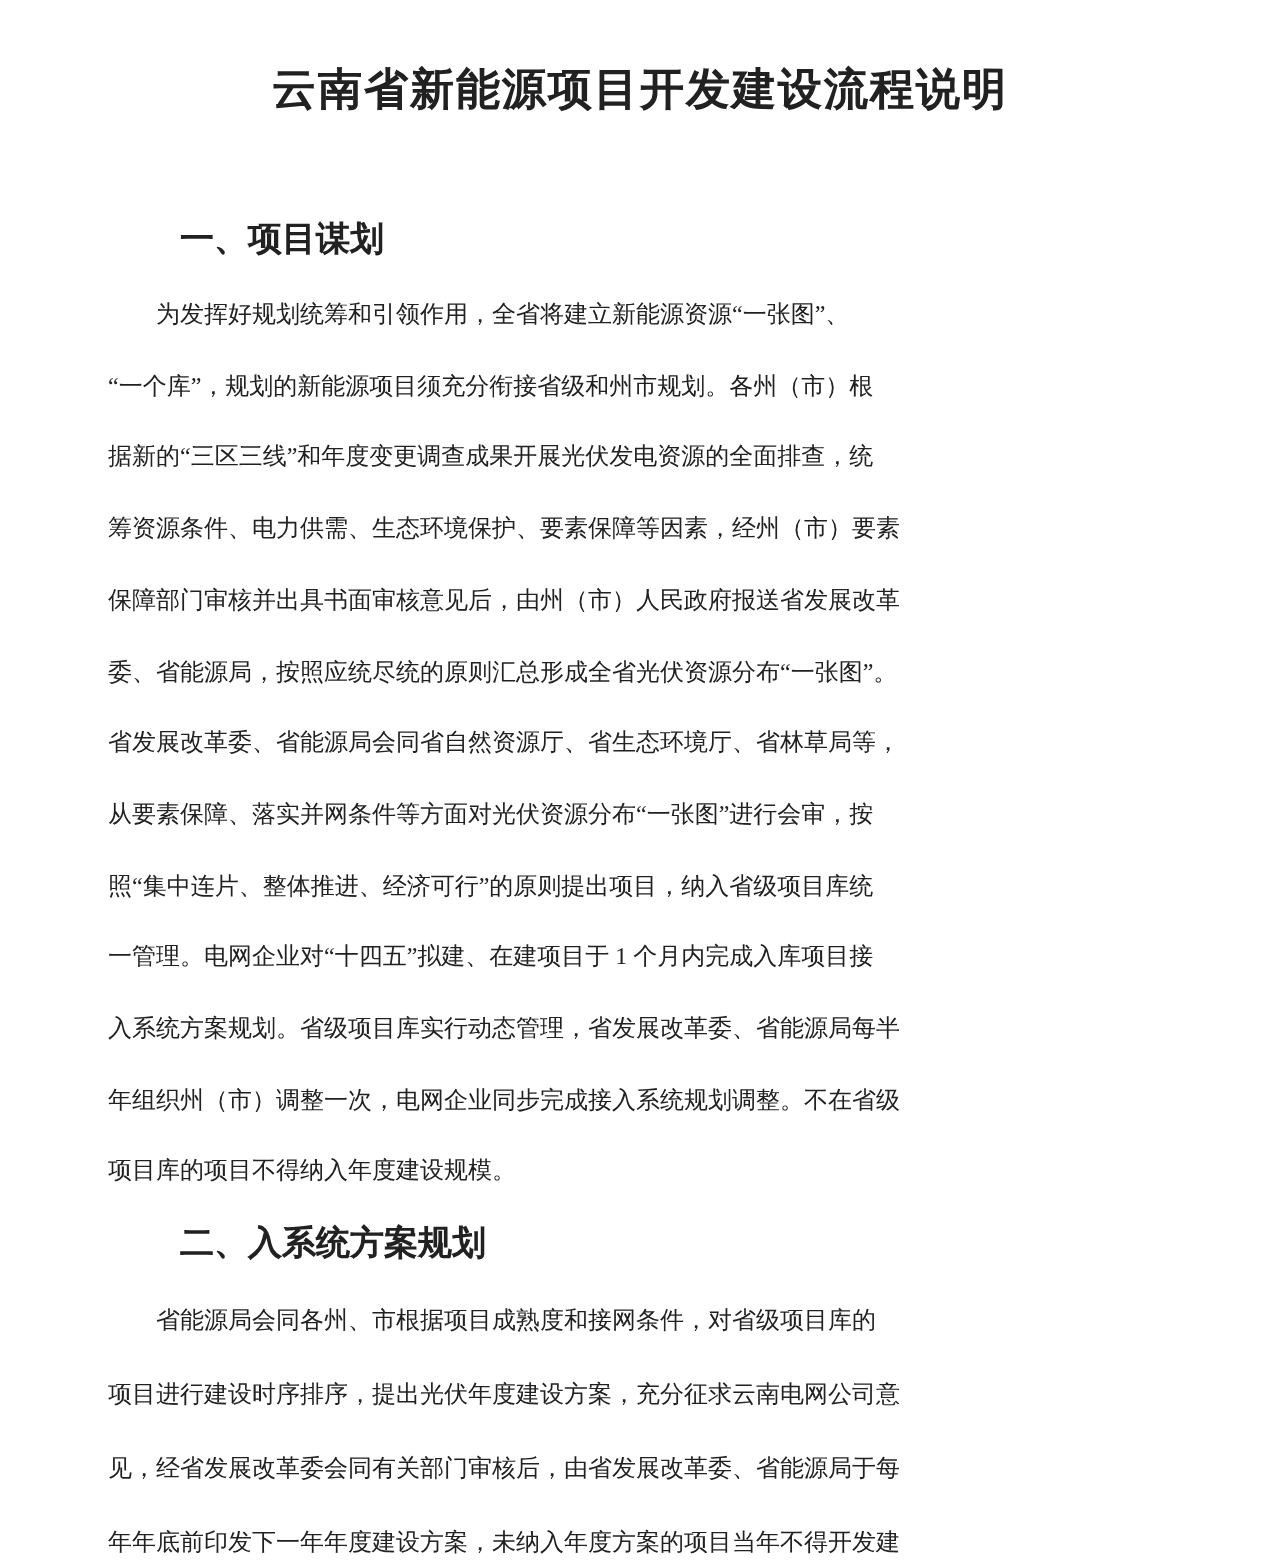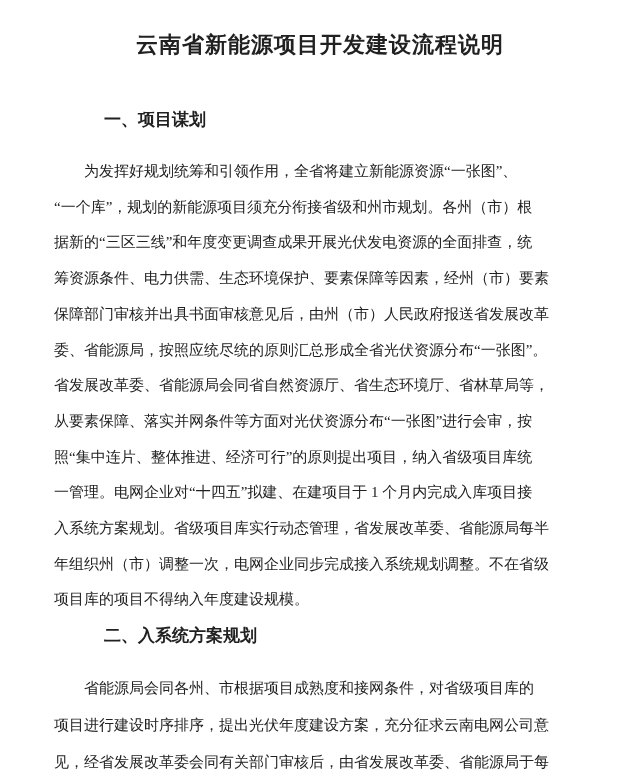--- a/index.html
+++ b/index.html
@@ -21,33 +21,33 @@
     text-align: center;
     font-size: 22px;
     font-weight: bold;
     line-height: 36px;
     letter-spacing: 1px;
   }
   .content {
     padding: 0 45px 0 54px;
   }
   .section-heading {
-    margin: 16px;
+    margin: 2px;
     padding: 0;
     font-size: 17px;
     font-weight: bold;
     line-height: 36px;
     text-indent: 2em;
   }
   .section-heading.first { margin-top: 39px; }
   .section-heading.second { margin-top: 0; }
   .para {
     margin: 0;
     padding: 0;
-    font-size: 15px;
+    font-size: 12px;
     white-space: pre-line;      
     text-align: left;
     word-break: keep-all;
     overflow: hidden;
   }
   .para.p1 { line-height: 35.7px; margin-top: 2px; }
   .para.p2 { line-height: 37px;   margin-top: 0; }
 </style>
 </head>
 <body>

